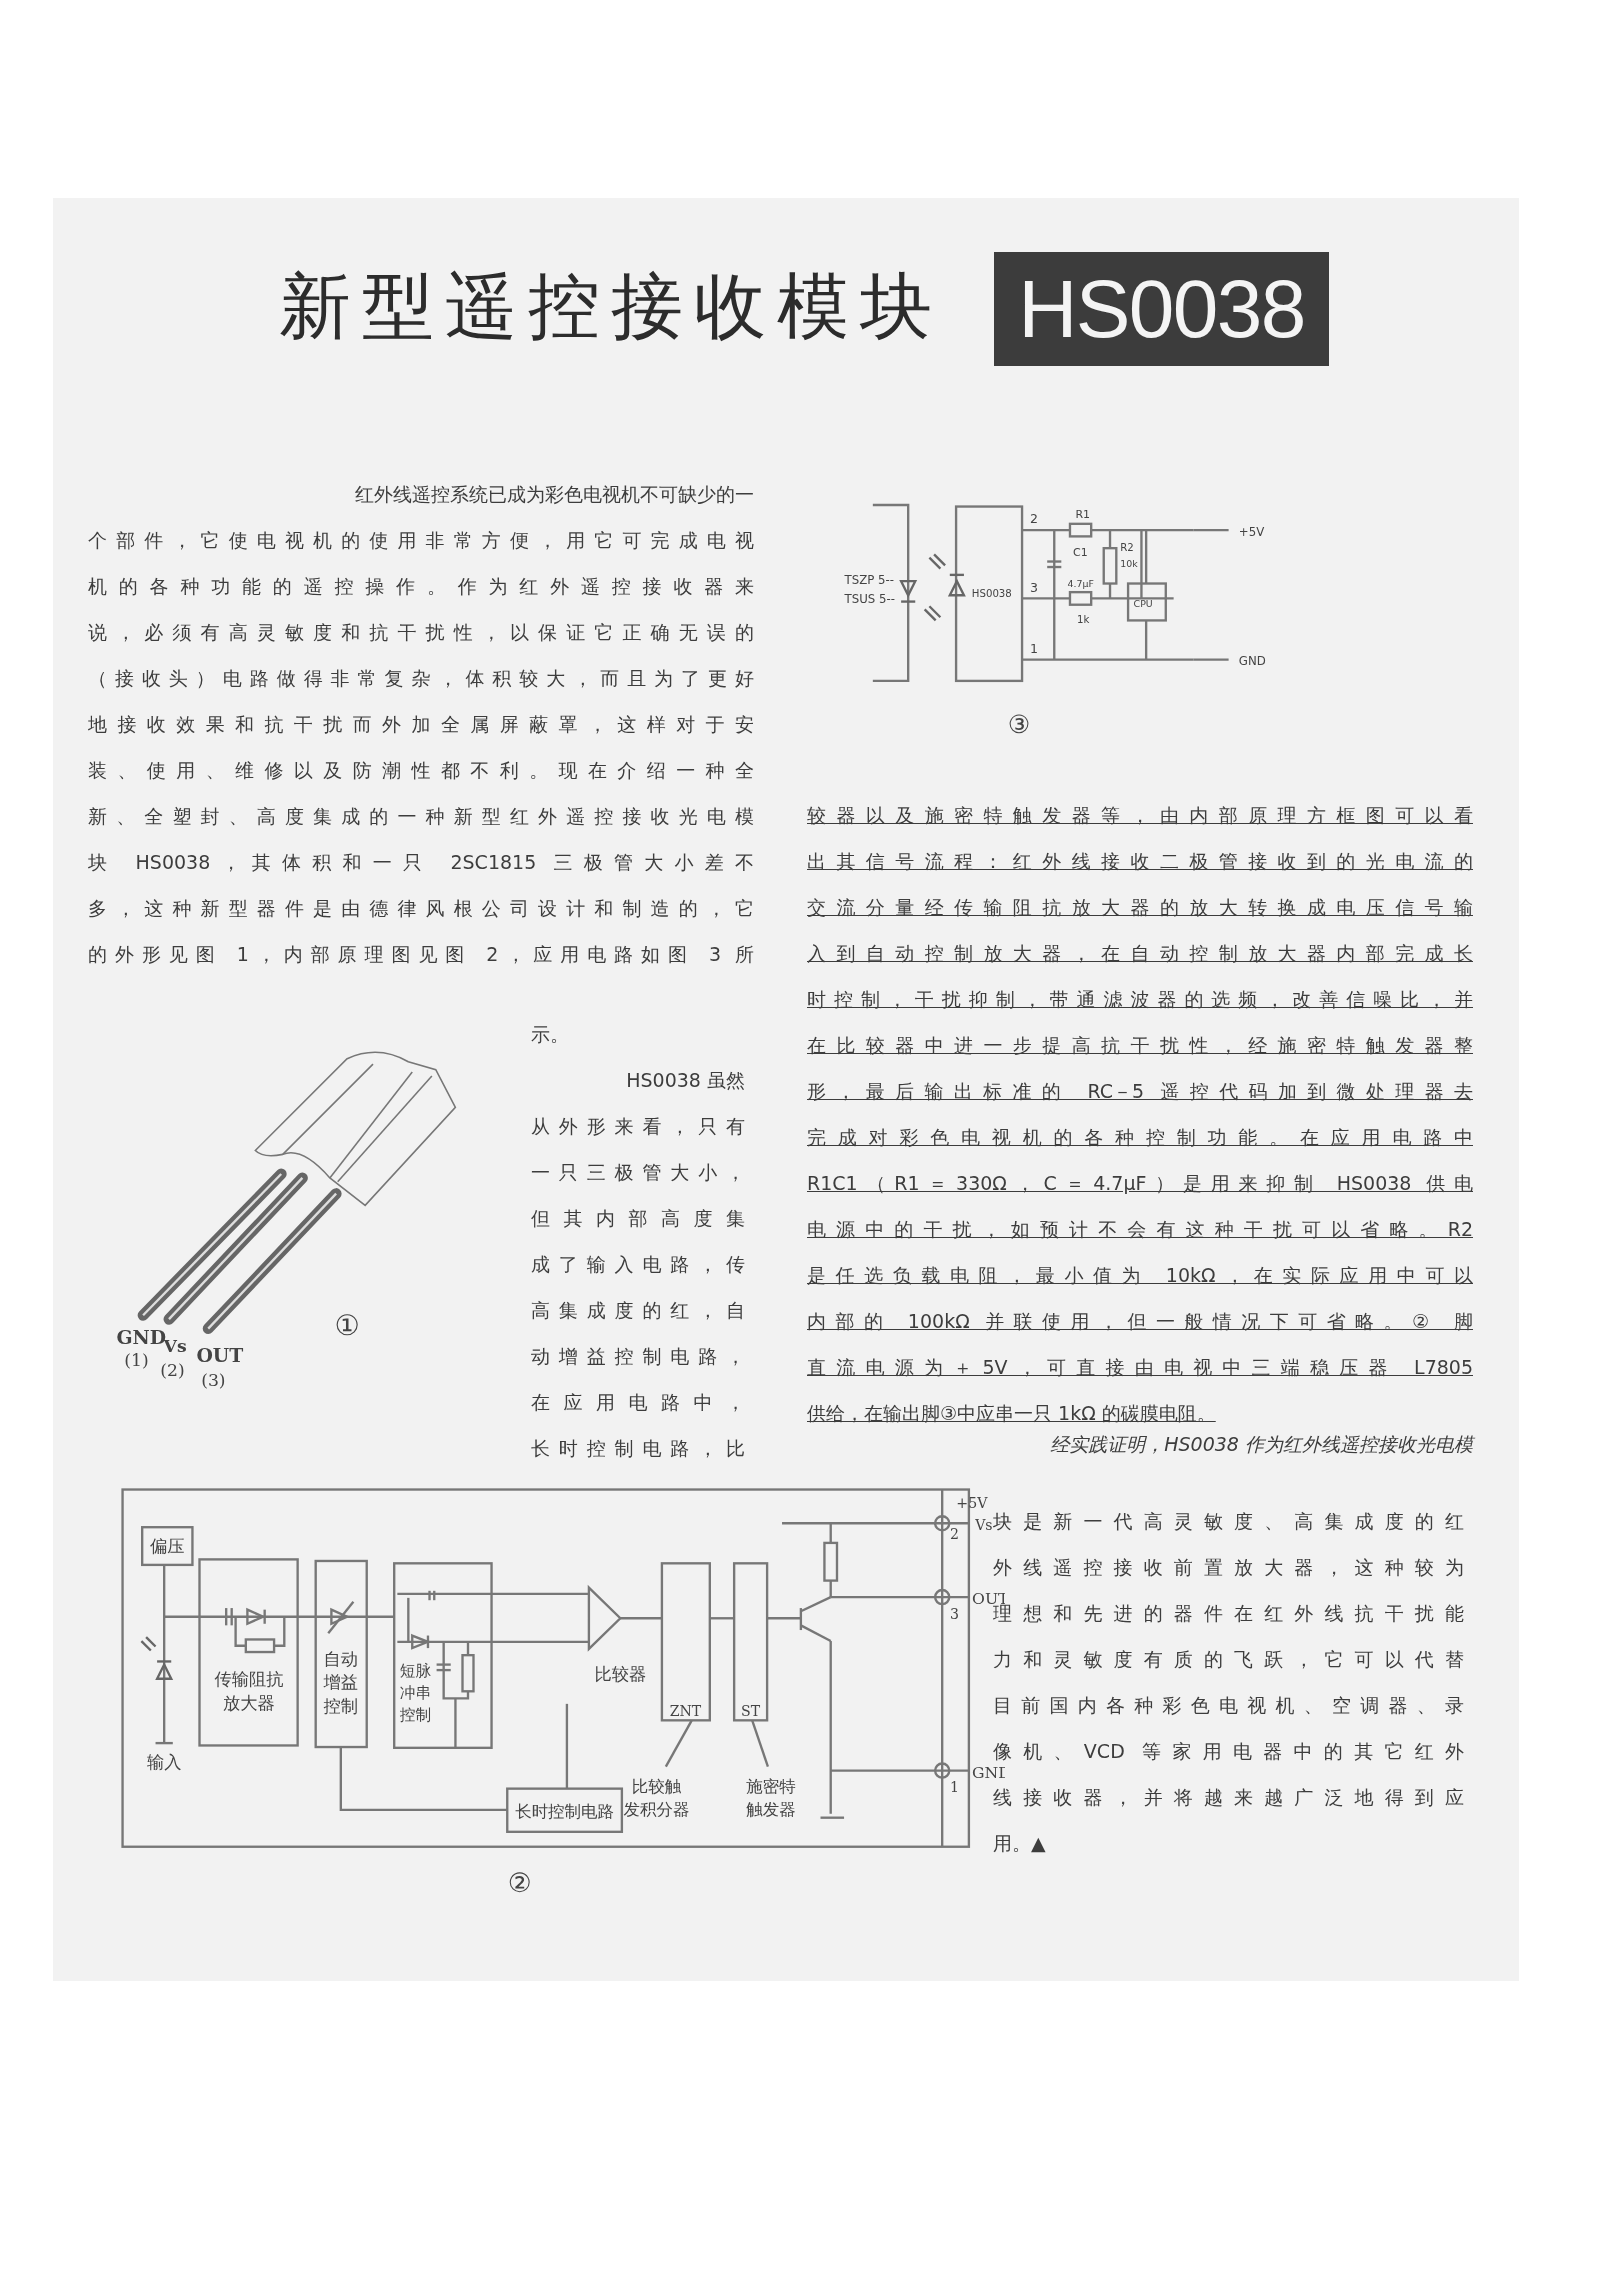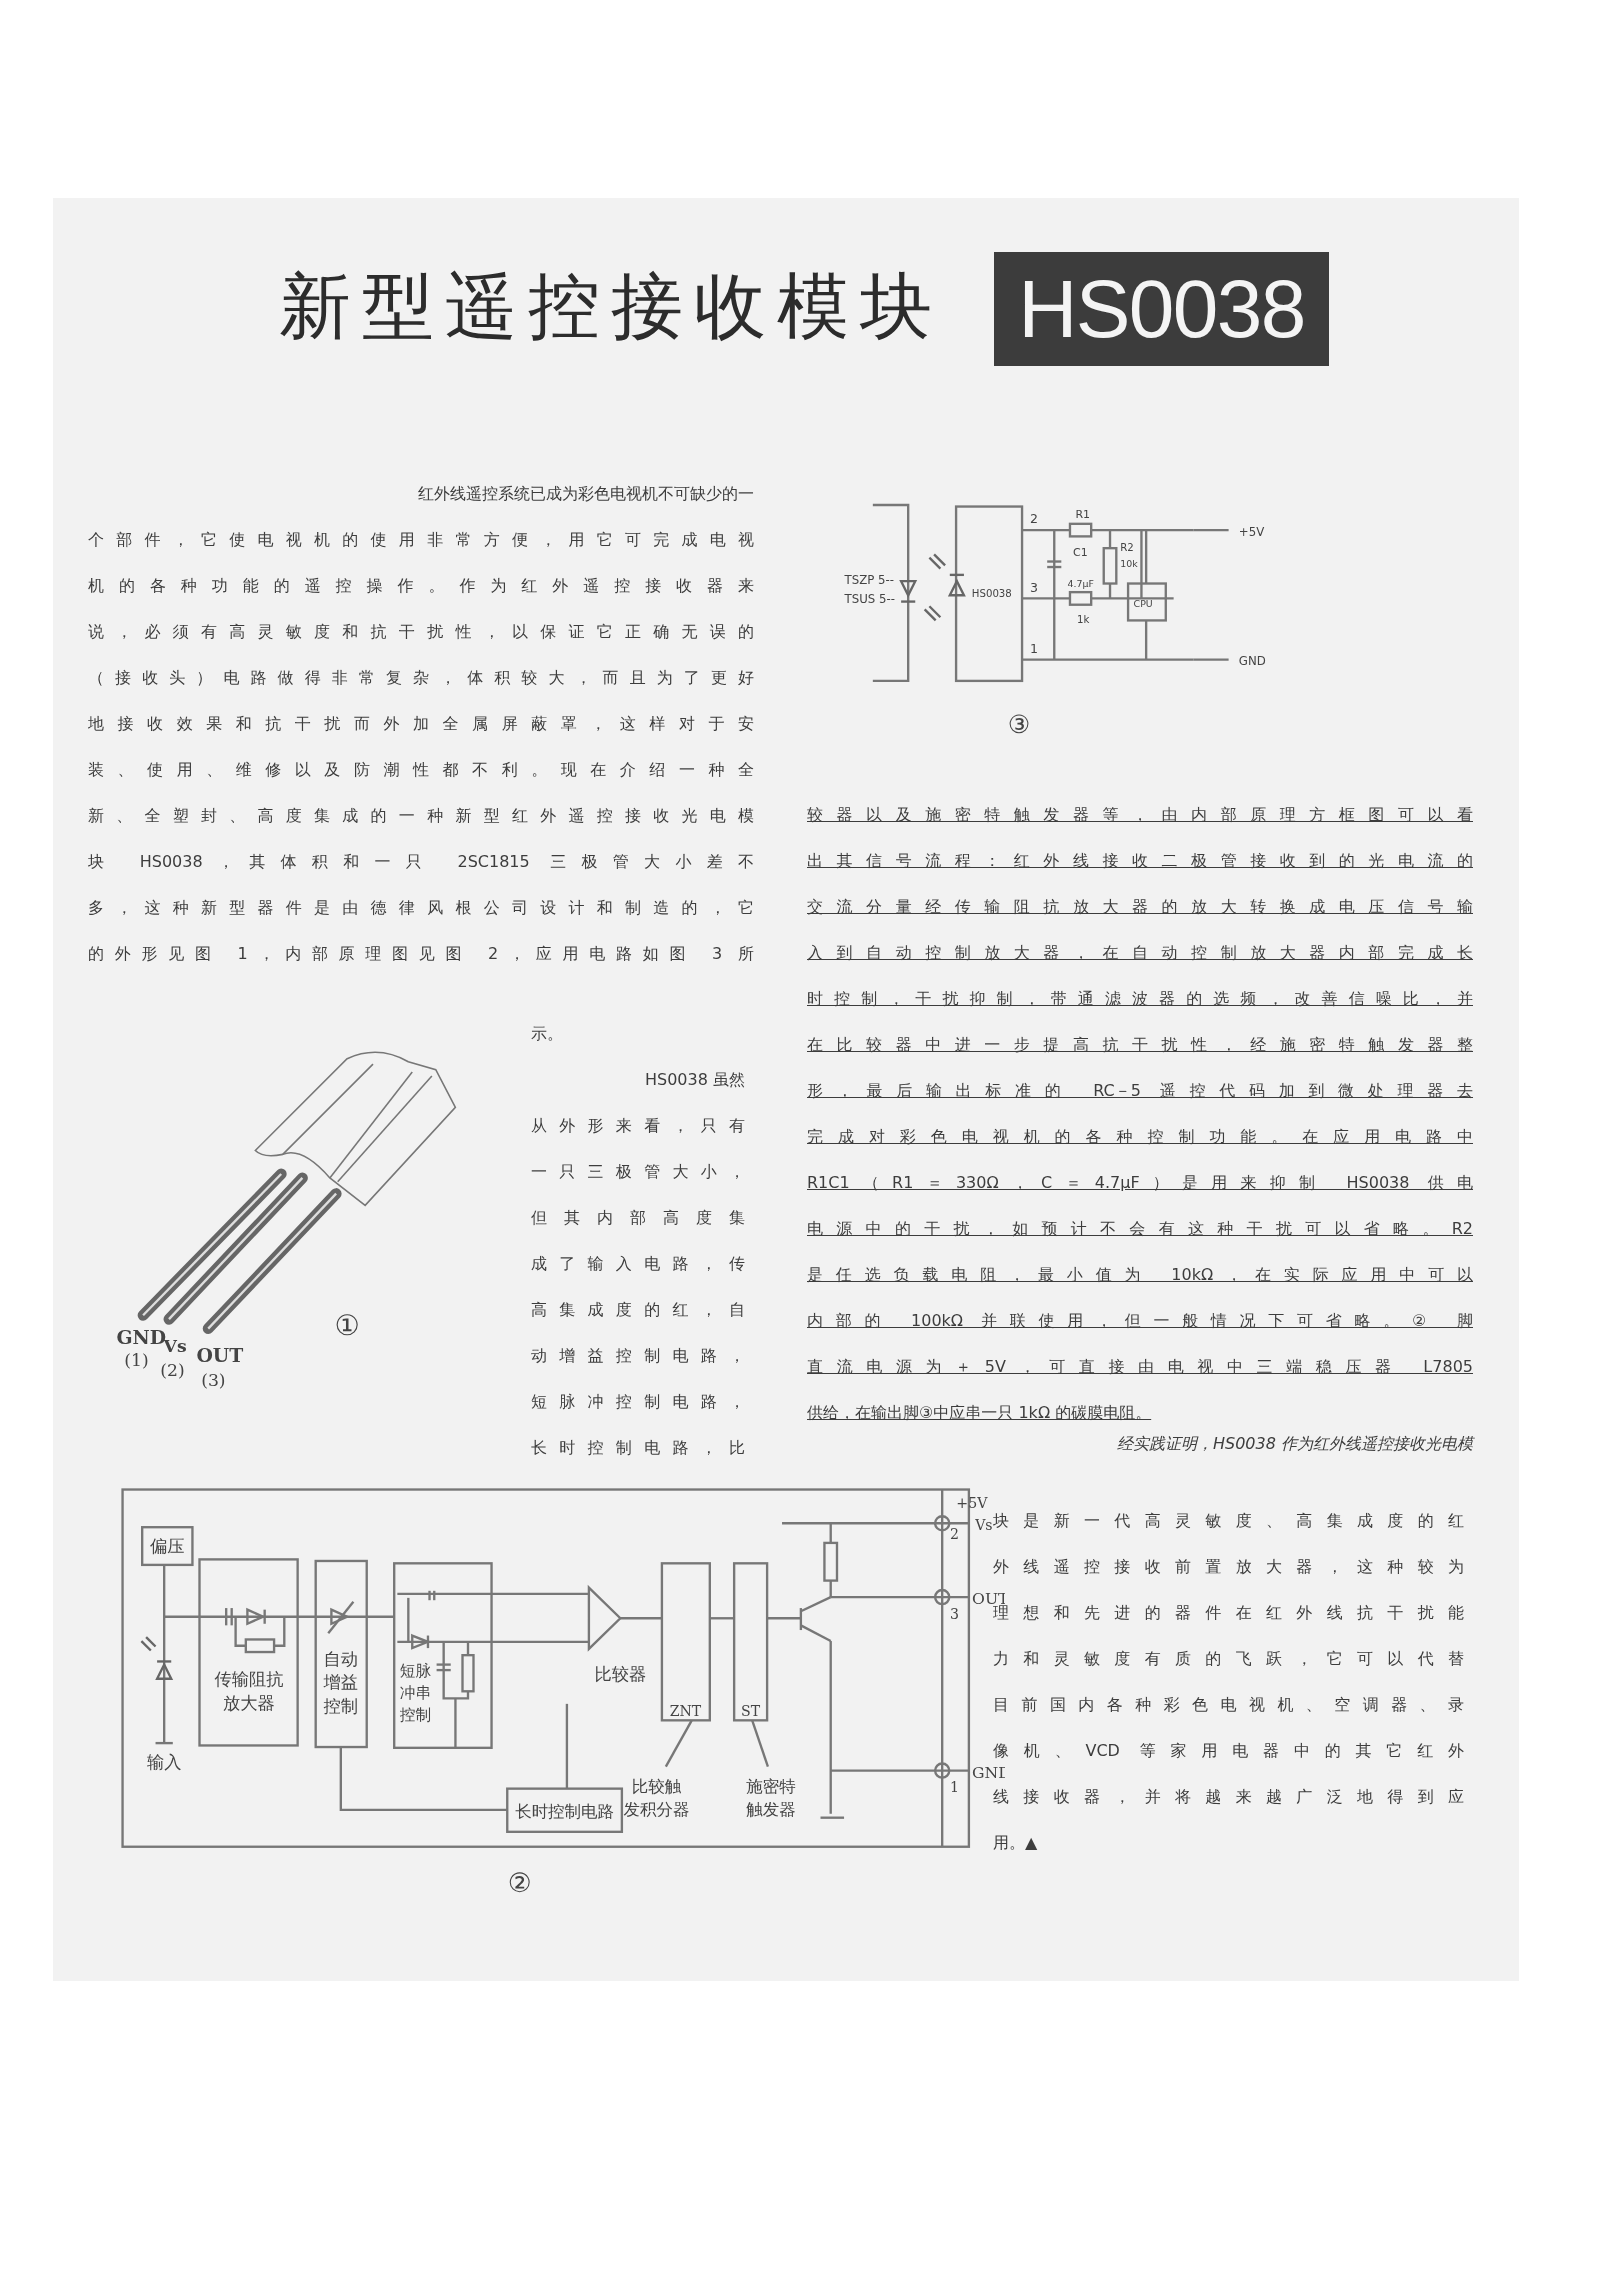--- a/index.html
+++ b/index.html
@@ -6,21 +6,21 @@
   body { width:1623px; height:2295px; position:relative; overflow:hidden;
          font-family:"DejaVu Sans", "Liberation Sans", sans-serif; color:#3a3a3a; }
   .page { position:absolute; left:53px; top:198px; width:1466px; height:1783px;
           background:#f2f2f2; }
   .title-row { position:absolute; left:279px; top:243px; height:118px; width:1052px; }
   .title-cn { position:absolute; left:0; top:15.7px; font-family:"DejaVu Serif", serif;
               font-size:72px; letter-spacing:11px; color:#2c2c2c; font-weight:normal; white-space:nowrap; }
   .title-badge { position:absolute; left:715px; top:9.4px; width:335px; height:114px;
                  background:#3c3c3c; color:#f4f4f4; font-family:"Liberation Sans", sans-serif;
                  font-size:82px; line-height:114px; text-align:center; letter-spacing:-1.6px; }
-  .para { position:absolute; font-size:16px; line-height:46px; color:#3d3d3d;
+  .para { position:absolute; font-size:19px; line-height:46px; color:#3d3d3d;
           text-align:justify; text-align-last:justify; white-space:normal; }
   .para .line { display:block; white-space:nowrap; text-align:justify; text-align-last:justify; }
   svg text { font-family:"DejaVu Sans", sans-serif; fill:#444; }
   .serif-t { font-family:"DejaVu Serif", serif; }
 </style>
 </head>
 <body>
 
 <div class="page"></div>
 
@@ -45,21 +45,21 @@
 
 <div class="para" style="left:531px; top:1011px; width:214px; text-align:left; text-align-last:left;">
   <span class="line" style="text-align:left;text-align-last:left;">示。</span>
   <span class="line" style="text-align:right;text-align-last:right;">　　HS0038 虽然</span>
   <span class="line">从外形来看，只有</span>
   <span class="line">一只三极管大小，</span>
   <span class="line">但其内部高度集</span>
   <span class="line">成了输入电路，传</span>
   <span class="line">高集成度的红，自</span>
   <span class="line">动增益控制电路，</span>
-  <span class="line">短脉冲控制电路，</span>
+  <span class="line">在应用电路中，</span>
   <span class="line">长时控制电路，比</span>
 </div>
 
 <div class="para" style="left:807px; top:792px; width:666px;text-decoration:underline;">
   <span class="line">较器以及施密特触发器等，由内部原理方框图可以看</span>
   <span class="line">出其信号流程：红外线接收二极管接收到的光电流的</span>
   <span class="line">交流分量经传输阻抗放大器的放大转换成电压信号输</span>
   <span class="line">入到自动控制放大器，在自动控制放大器内部完成长</span>
   <span class="line">时控制，干扰抑制，带通滤波器的选频，改善信噪比，并</span>
   <span class="line">在比较器中进一步提高抗干扰性，经施密特触发器整</span>

